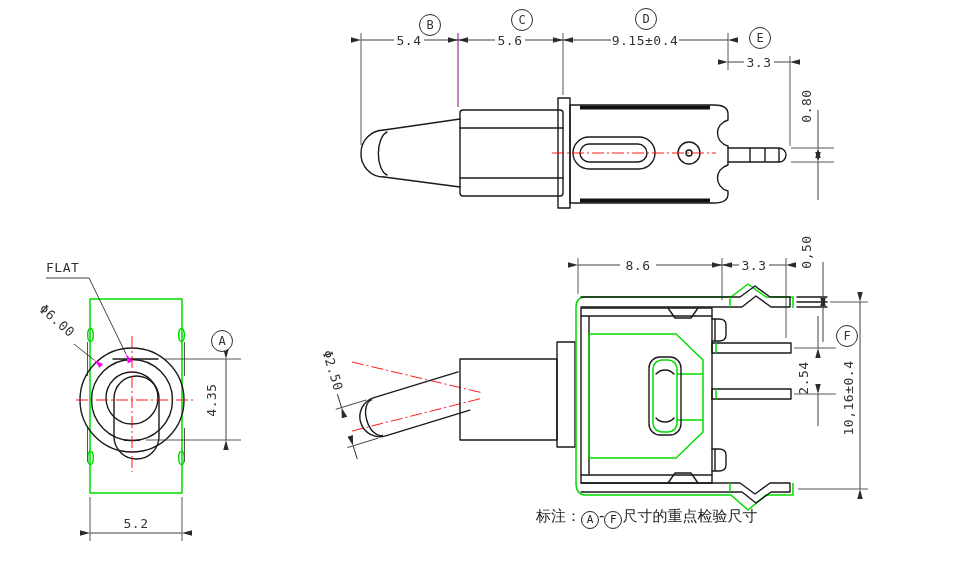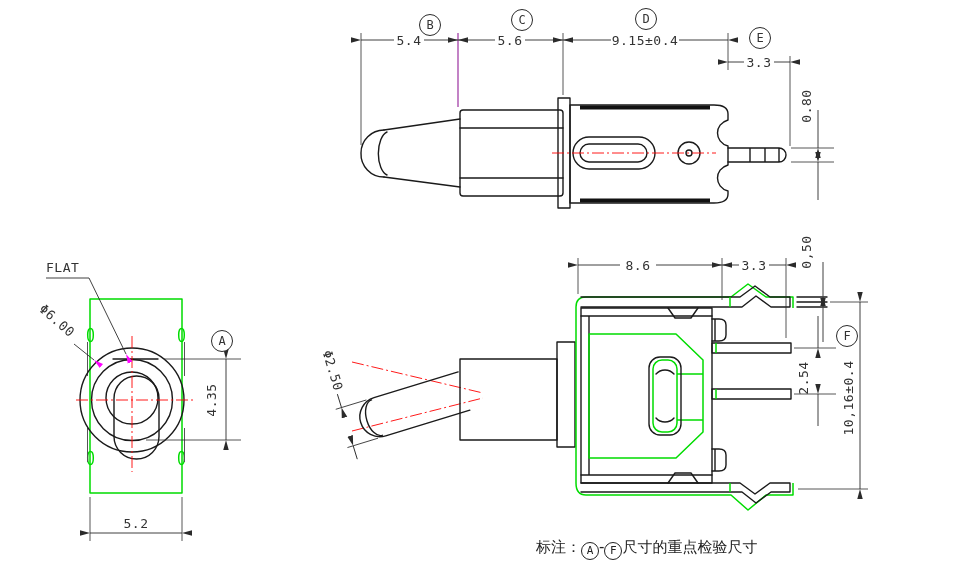--- a/index.html
+++ b/index.html
@@ -11,21 +11,21 @@
   .outl{stroke:#1a1a1a;stroke-width:1.4;fill:none;stroke-linejoin:round;stroke-linecap:round;}
   .thick{stroke:#111;stroke-width:4;fill:none;}
   .grn{stroke:#00dc00;stroke-width:1.5;fill:none;stroke-linejoin:round;}
   .dim{stroke:#2b2b2b;stroke-width:0.9;fill:none;}
   .ext{stroke:#2b2b2b;stroke-width:0.8;fill:none;}
   .red{stroke:#ff0000;stroke-width:0.9;fill:none;stroke-dasharray:12 3 2 3;}
   .pur{stroke:#9b30a0;stroke-width:1.2;fill:none;}
   .gray{stroke:#555;stroke-width:1;fill:none;}
   .mkc{stroke:#2b2b2b;stroke-width:1;fill:#fff;}
   .bg{fill:#fff;}
-  #note{position:absolute;left:536px;top:538px;font-size:15px;color:#222;
+  #note{position:absolute;left:536px;top:507px;font-size:15px;color:#222;
         font-family:"DejaVu Sans","Liberation Sans",sans-serif;white-space:nowrap;}
   #note .circ{display:inline-block;width:16px;height:16px;line-height:15px;border:1.2px solid #222;
         border-radius:50%;font-size:11px;text-align:center;vertical-align:-2px;
         font-family:"DejaVu Sans Mono",monospace;}
 </style>
 </head>
 <body>
 
 <div id="stage">
 <svg width="962" height="573" viewBox="0 0 962 573">

